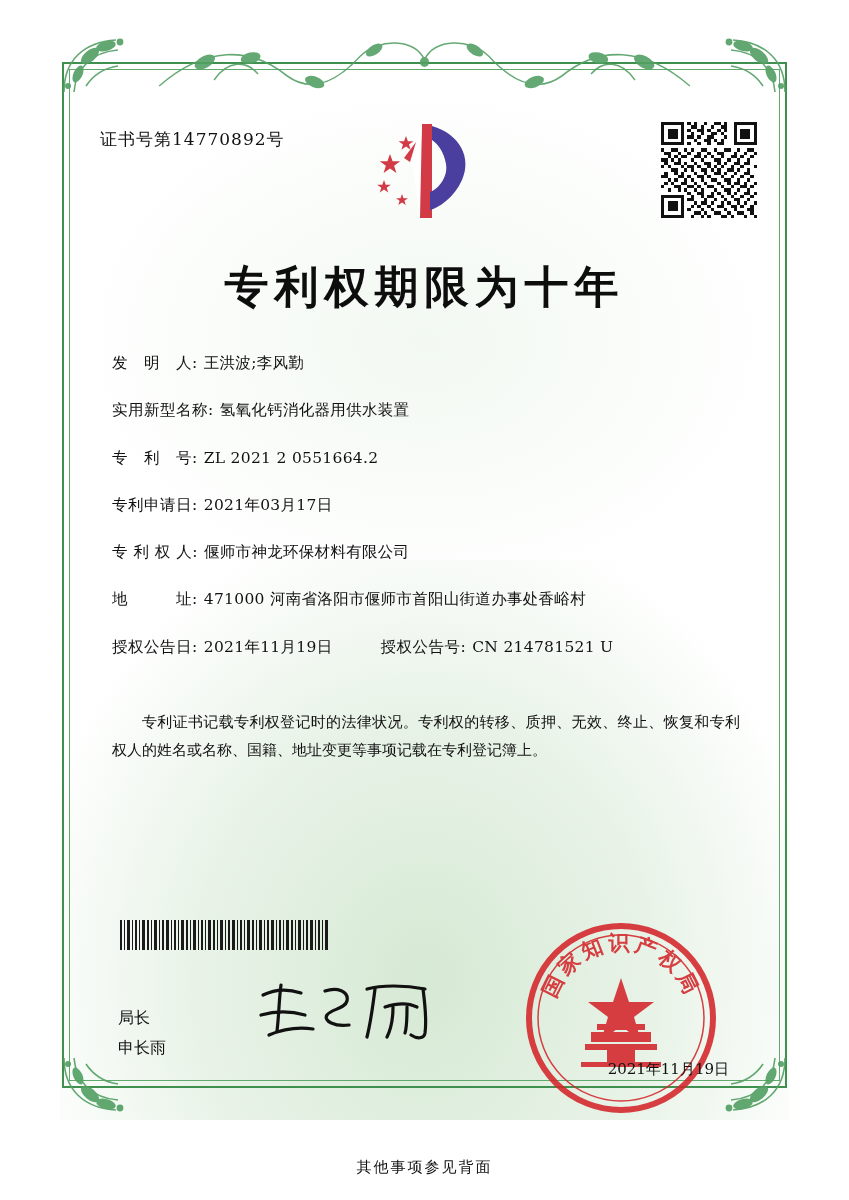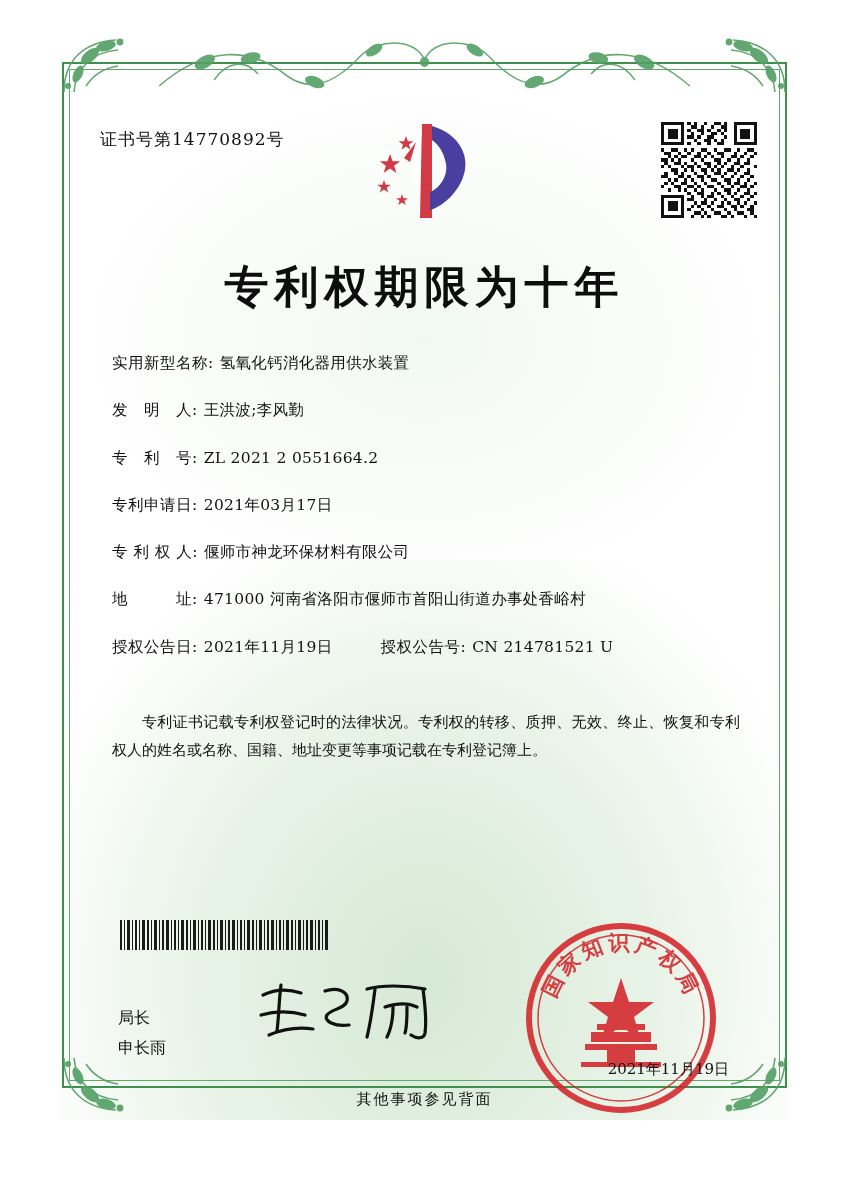--- a/index.html
+++ b/index.html
@@ -215,21 +215,21 @@
     top: 1110px;
     text-align: center;
     font-size: 14px;
     color: #111;
     font-family: "DejaVu Serif", serif;
   }
 
   .footnote {
     position: absolute;
     left: 0; right: 0;
-    top: 1090px;
+    top: 1158px;
     text-align: center;
     font-size: 15px;
     letter-spacing: 2px;
     color: #111;
     font-family: "DejaVu Serif", serif;
   }
 </style>
 </head>
 <body>
 
@@ -571,26 +571,26 @@
           <rect x="25" y="28" width="1" height="1"></rect>
           <rect x="28" y="28" width="1" height="1"></rect>
       </g>
     </svg>
   </div>
 
   <div class="title">专利权期限为十年</div>
 
   <div class="fields">
     <div class="row">
+      <span class="lbl">发　明　人:</span>
+      <span class="val">王洪波;李风勤</span>
+    </div>
+    <div class="row">
       <span class="lbl">实用新型名称:</span>
       <span class="val">氢氧化钙消化器用供水装置</span>
-    </div>
-    <div class="row">
-      <span class="lbl">发　明　人:</span>
-      <span class="val">王洪波;李风勤</span>
     </div>
     <div class="row">
       <span class="lbl">专　利　号:</span>
       <span class="val">ZL 2021 2 0551664.2</span>
     </div>
     <div class="row">
       <span class="lbl">专利申请日:</span>
       <span class="val">2021年03月17日</span>
     </div>
     <div class="row">

